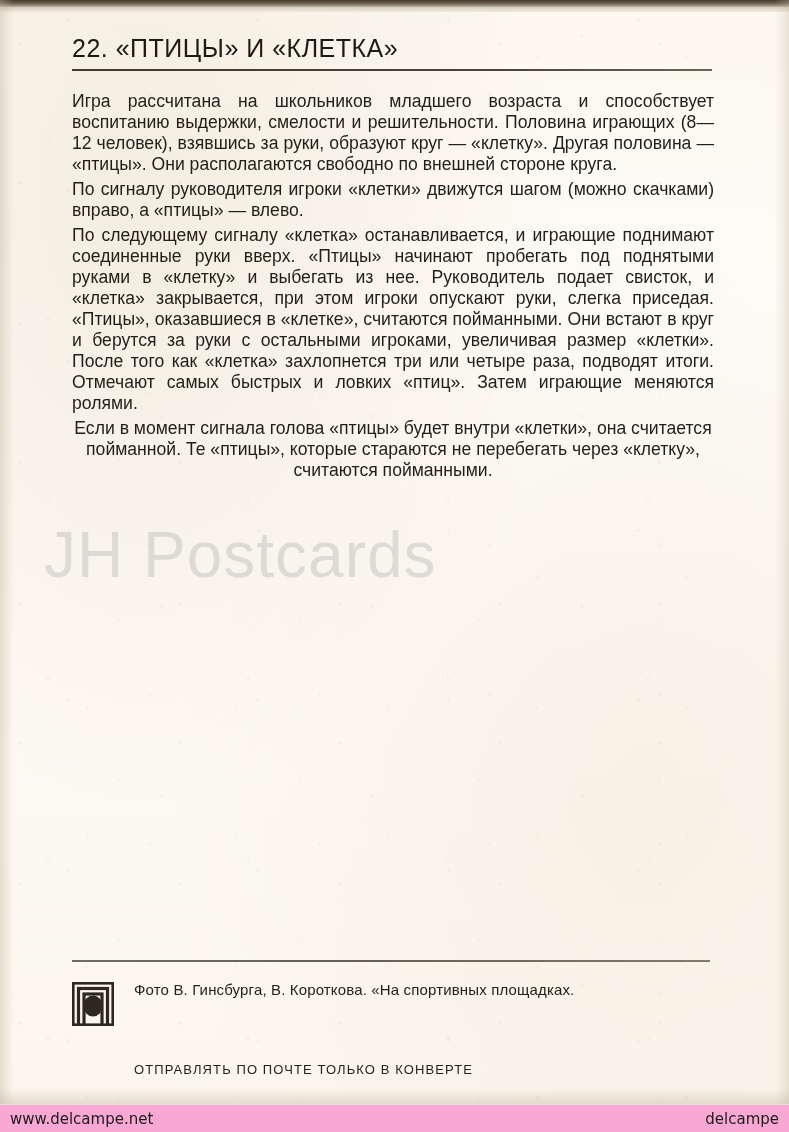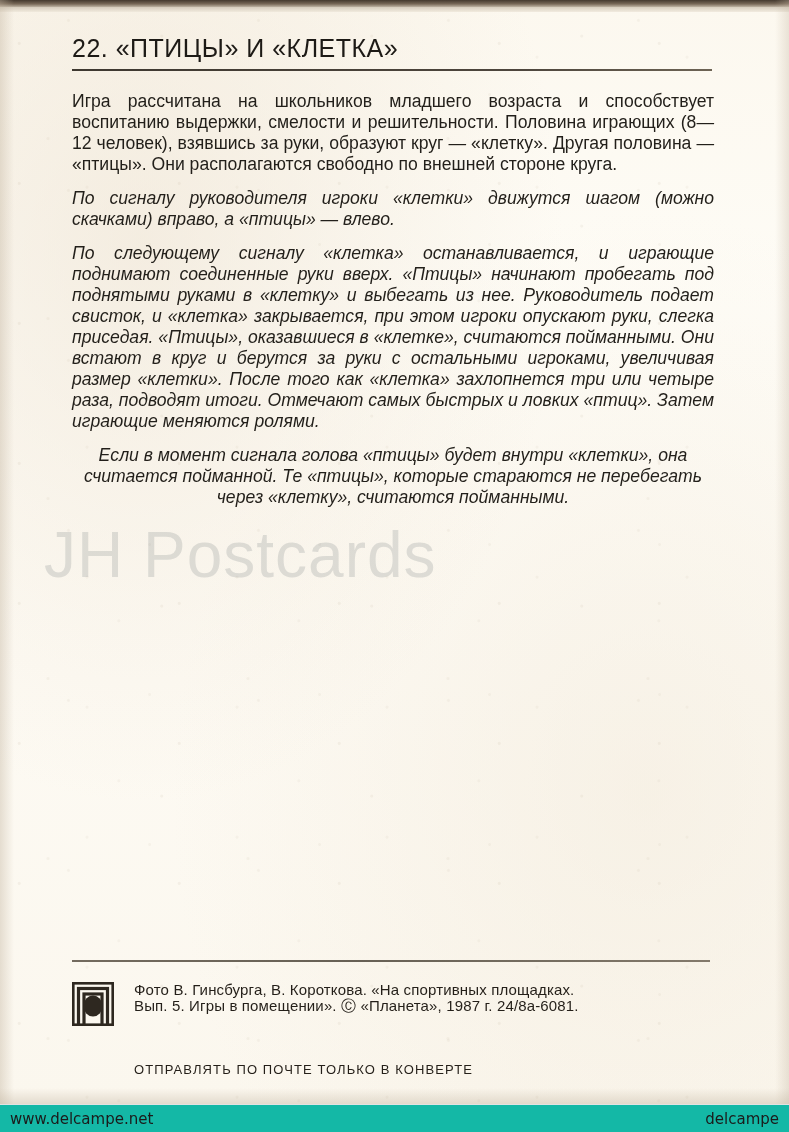--- a/index.html
+++ b/index.html
@@ -97,21 +97,21 @@
     line-height: 21px;
     color: #221f1a;
     width: 642px;
   }
   .prose p {
     margin: 0;
     text-align: justify;
     text-justify: inter-word;
   }
   
-  .prose p + p { margin-top: 13px; font-style: italic; }
+  .prose p + p { margin-top: 4px; }
   .prose p:last-child { text-align: center; }
 
   
   .watermark {
     position: absolute;
     left: 44px;
     top: 518px;
     width: 700px;
     font-size: 64px;
     font-weight: normal;
@@ -164,21 +164,21 @@
     white-space: nowrap;
   }
 
   
   .sitebar {
     position: absolute;
     left: 0;
     bottom: 0;
     width: 789px;
     height: 28px;
-    background: #14b8a6;
+    background: #f9a8d4;
     border-top: 1px solid #e2e2e2;
     display: flex;
     align-items: center;
     justify-content: space-between;
     padding: 0 10px;
     box-sizing: border-box;
   }
   .sitebar span {
     font-size: 15px;
     color: #1b1b1b;
@@ -222,21 +222,20 @@
 
       <svg class="publisher-logo" viewBox="0 0 42 44">
         <rect x="1" y="1" width="40" height="42" fill="none" stroke="#2e2820" stroke-width="3.2"></rect>
         <rect x="6.5" y="6.5" width="29" height="37.5" fill="none" stroke="#2e2820" stroke-width="3.2"></rect>
         <rect x="12" y="12" width="18" height="32" fill="none" stroke="#2e2820" stroke-width="3.2"></rect>
         <ellipse cx="21" cy="24" rx="9.5" ry="10.5" fill="#2e2820"></ellipse>
       </svg>
 
       <div class="imprint-lines">
         <div>Фото В. Гинсбурга, В. Короткова. «На спортивных площадках.</div>
-        <div>Вып. 5. Игры в помещении». Ⓒ «Планета», 1987 г. 24/8а-6081.</div>
       </div>
 
     </div>
 
     <div class="mail-note">ОТПРАВЛЯТЬ ПО ПОЧТЕ ТОЛЬКО В КОНВЕРТЕ</div>
 
   </div>
 
 </div>
 

